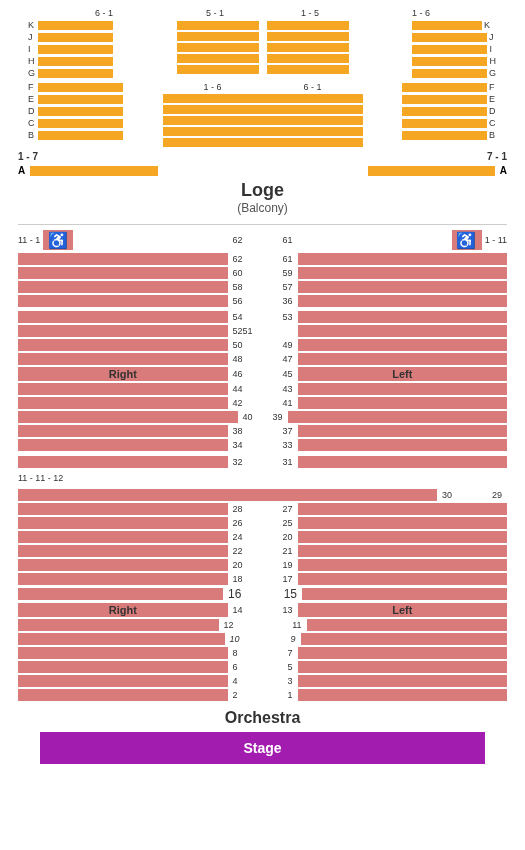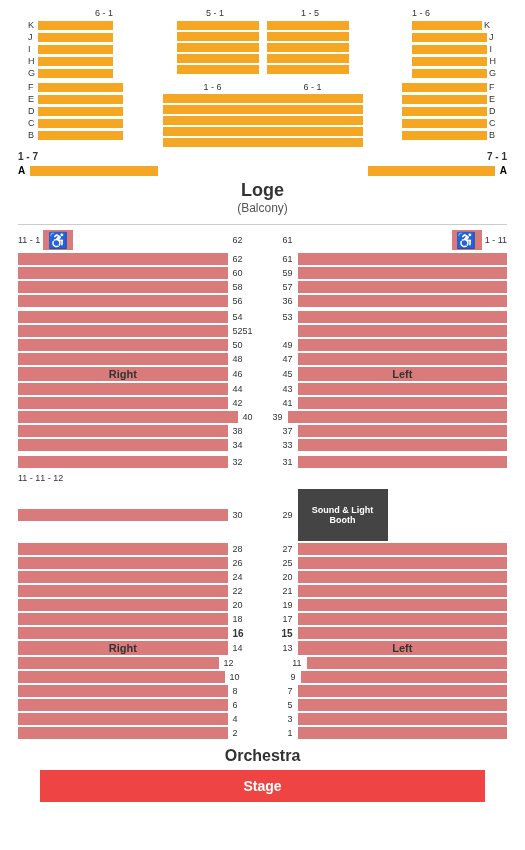--- a/index.html
+++ b/index.html
@@ -16,21 +16,21 @@
     .orchestra-label {
       text-align: center;
       font-size: 16px;
       font-weight: bold;
       color: #333;
       margin: 8px 0 5px 0;
     }
 
     
     .stage-bar {
-      background: #ef4444;
+      background: #a21caf;
       color: #fff;
       text-align: center;
       font-size: 14px;
       font-weight: bold;
       padding: 8px;
       margin: 0 30px;
     }
 
     .range-text {
       font-size: 9px;
@@ -395,25 +395,20 @@
           <span>1 - 12</span>
         </div>
       </div>
     <div id="lower-seat-rows">
         <div style="display: flex; align-items: center; margin-bottom: 2px;">
           <div style="flex: 1 1 0%; height: 12px; background: rgb(217, 123, 123);"></div>
           <div style="width: 70px; display: flex; justify-content: space-between; padding: 0px 5px; font-size: 9px; color: rgb(51, 51, 51);">
             <span>30</span>
             <span>29</span>
           </div>
-          <div style="flex: 1 1 0%; display: flex;">
-            <div style="flex: 1 1 0%; display: flex; flex-direction: column;">
-              <div style="background: rgb(68, 68, 68); color: rgb(255, 255, 255); font-size: 9px; font-weight: bold; text-align: center; padding: 4px 2px; height: 52px; display: flex; align-items: center; justify-content: center; width: 90px;">Sound &amp; Light Booth</div>
-            </div>
-          </div>
         </div>
         <div style="display: flex; align-items: center; margin-bottom: 2px;">
           <div style="flex: 1 1 0%; height: 12px; background: rgb(217, 123, 123);"></div>
           <div style="width: 70px; display: flex; justify-content: space-between; padding: 0px 5px; font-size: 9px; color: rgb(51, 51, 51);">
             <span>28</span>
             <span>27</span>
           </div>
           <div style="flex: 1 1 0%; height: 12px; background: rgb(217, 123, 123);"></div>
         </div>
         <div style="display: flex; align-items: center; margin-bottom: 2px;">
@@ -451,21 +446,21 @@
         <div style="display: flex; align-items: center; margin-bottom: 2px;">
           <div style="flex: 1 1 0%; height: 12px; background: rgb(217, 123, 123);"></div>
           <div style="width: 70px; display: flex; justify-content: space-between; padding: 0px 5px; font-size: 9px; color: rgb(51, 51, 51);">
             <span>18</span>
             <span>17</span>
           </div>
           <div style="flex: 1 1 0%; height: 12px; background: rgb(217, 123, 123);"></div>
         </div>
         <div style="display: flex; align-items: center; margin-bottom: 2px;">
           <div style="flex: 1 1 0%; height: 12px; background: rgb(217, 123, 123);"></div>
-          <div style="width: 70px; display: flex; justify-content: space-between; padding: 0px 5px; font-size: 10px; color: rgb(51, 51, 51); font-weight: bold;">
+          <div style="width: 79px; display: flex; justify-content: space-between; padding: 0px 5px; font-size: 12px; color: rgb(51, 51, 51);">
             <span>16</span>
             <span>15</span>
           </div>
           <div style="flex: 1 1 0%; height: 12px; background: rgb(217, 123, 123);"></div>
         </div>
         <div style="display: flex; align-items: center; margin-bottom: 2px;">
           <div style="flex: 1 1 0%; height: 14px; background: rgb(217, 123, 123); display: flex; align-items: center; justify-content: center; font-size: 11px; font-weight: bold; color: rgb(51, 51, 51);">Right</div>
           <div style="width: 70px; display: flex; justify-content: space-between; padding: 0px 5px; font-size: 9px; color: rgb(51, 51, 51);">
             <span>14</span>
             <span>13</span>
@@ -475,21 +470,21 @@
         <div style="display: flex; align-items: center; margin-bottom: 2px;">
           <div style="flex: 1 1 0%; height: 12px; background: rgb(217, 123, 123);"></div>
           <div style="width: 88px; display: flex; justify-content: space-between; padding: 0px 5px; font-size: 9px; color: rgb(51, 51, 51);">
             <span>12</span>
             <span>11</span>
           </div>
           <div style="flex: 1 1 0%; height: 12px; background: rgb(217, 123, 123);"></div>
         </div>
         <div style="display: flex; align-items: center; margin-bottom: 2px;">
           <div style="flex: 1 1 0%; height: 12px; background: rgb(217, 123, 123);"></div>
-          <div style="width: 76px; display: flex; justify-content: space-between; padding: 0px 5px; font-size: 9px; color: rgb(51, 51, 51);">
+          <div style="width: 76px; display: flex; justify-content: space-between; padding: 0px 5px; font-size: 9px; color: rgb(51, 51, 51); font-style: italic;">
             <span>10</span>
             <span>9</span>
           </div>
           <div style="flex: 1 1 0%; height: 12px; background: rgb(217, 123, 123);"></div>
         </div>
         <div style="display: flex; align-items: center; margin-bottom: 2px;">
           <div style="flex: 1 1 0%; height: 12px; background: rgb(217, 123, 123);"></div>
           <div style="width: 70px; display: flex; justify-content: space-between; padding: 0px 5px; font-size: 9px; color: rgb(51, 51, 51);">
             <span>8</span>
             <span>7</span>

